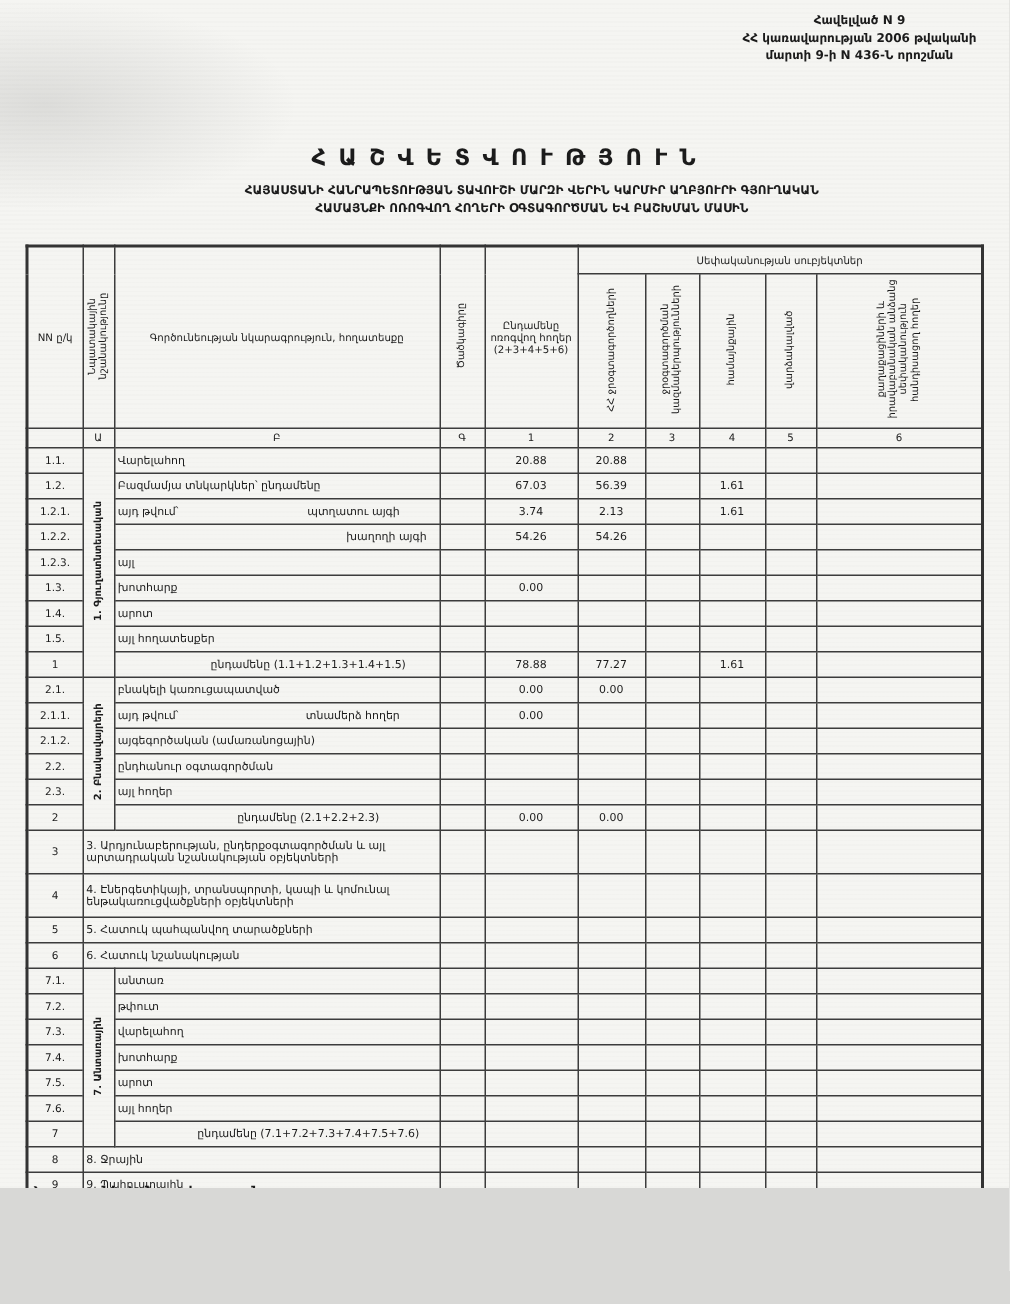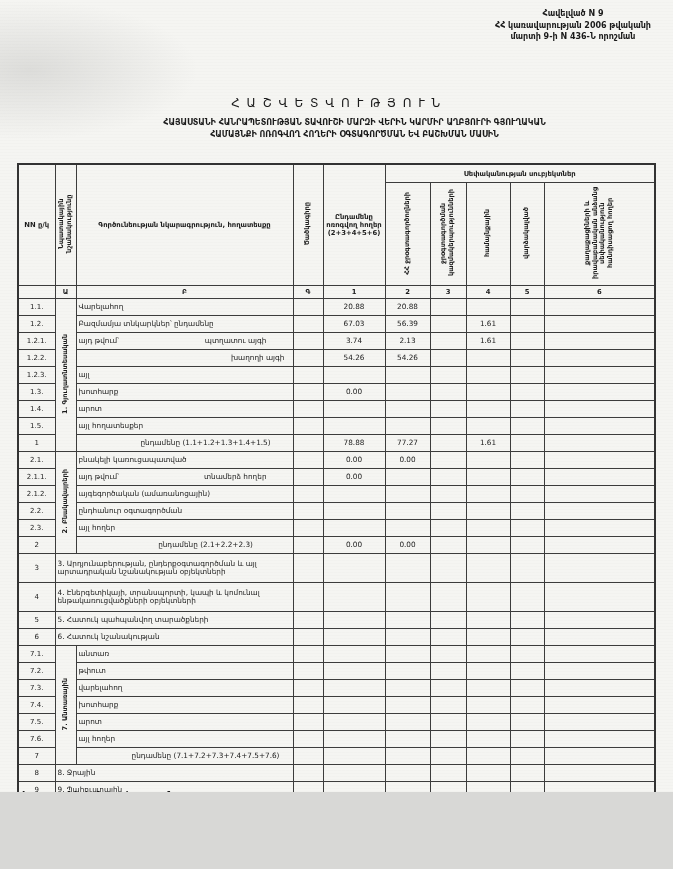--- a/index.html
+++ b/index.html
@@ -13,35 +13,35 @@
       #f5f5f2;
     font-family:"DejaVu Sans", sans-serif;
     color:#1b1b1b;
     overflow:hidden;
   }
   .appendix {
     position:absolute; top:8px; right:22px;
     font-size:8px; font-weight:bold; text-align:center; line-height:1.45;
   }
   .titleblock { position:absolute; top:96px; left:0; width:100%; text-align:center; }
-  .title { font-size:12px; font-weight:normal; letter-spacing:1.5px; }
+  .title { font-size:15px; font-weight:bold; letter-spacing:1.5px; }
   .subtitle { font-size:8px; font-weight:bold; margin-top:7px; line-height:1.55;margin-left:36px; }
 
   table.report {
     position:absolute; left:17px; top:163px;
     width:639px; border-collapse:collapse; table-layout:fixed;
     border:2px solid #333;
   }
   .report th, .report td {
     border:1px solid #3c3c3c;
     padding:1px 2px;
     overflow:hidden;
     vertical-align:middle;
   }
-  .report th { font-size:6.8px; font-weight:bold; text-align:center; }
+  .report th { font-size:6.8px; font-weight:normal; text-align:center; }
   .group-th { height:15px; font-size:6.8px; }
   .tallhead th { height:100px; }
   .letter { height:10px; font-size:7px; }
   .report td { font-size:7.3px; height:14px; line-height:1.15; }
   td.num { text-align:center; font-size:7px;margin-top:20px; }
   td.val { text-align:center; }
   td.lab.ar { text-align:right; padding-right:8px; }
   td.lab.ac { text-align:center;padding-left:44px; }
   td.lab.split span:last-child { float:right; padding-right:24px; }
   td.catcell { text-align:center; padding:0; }

